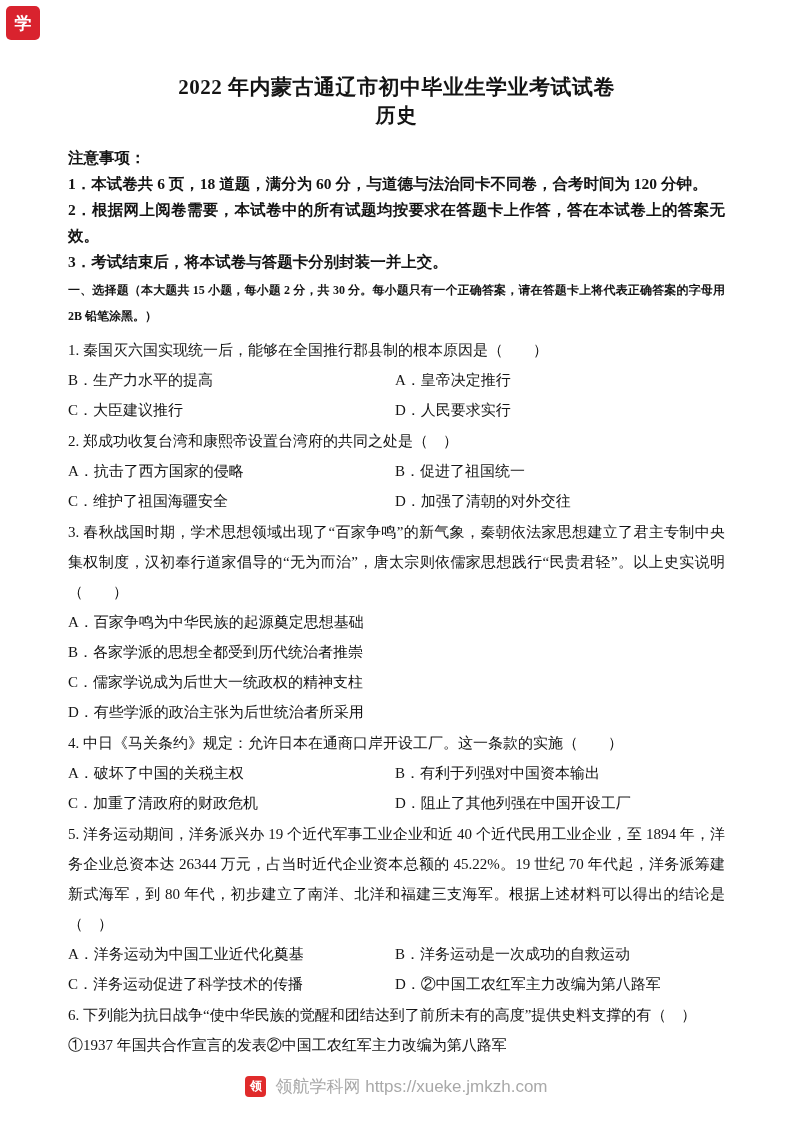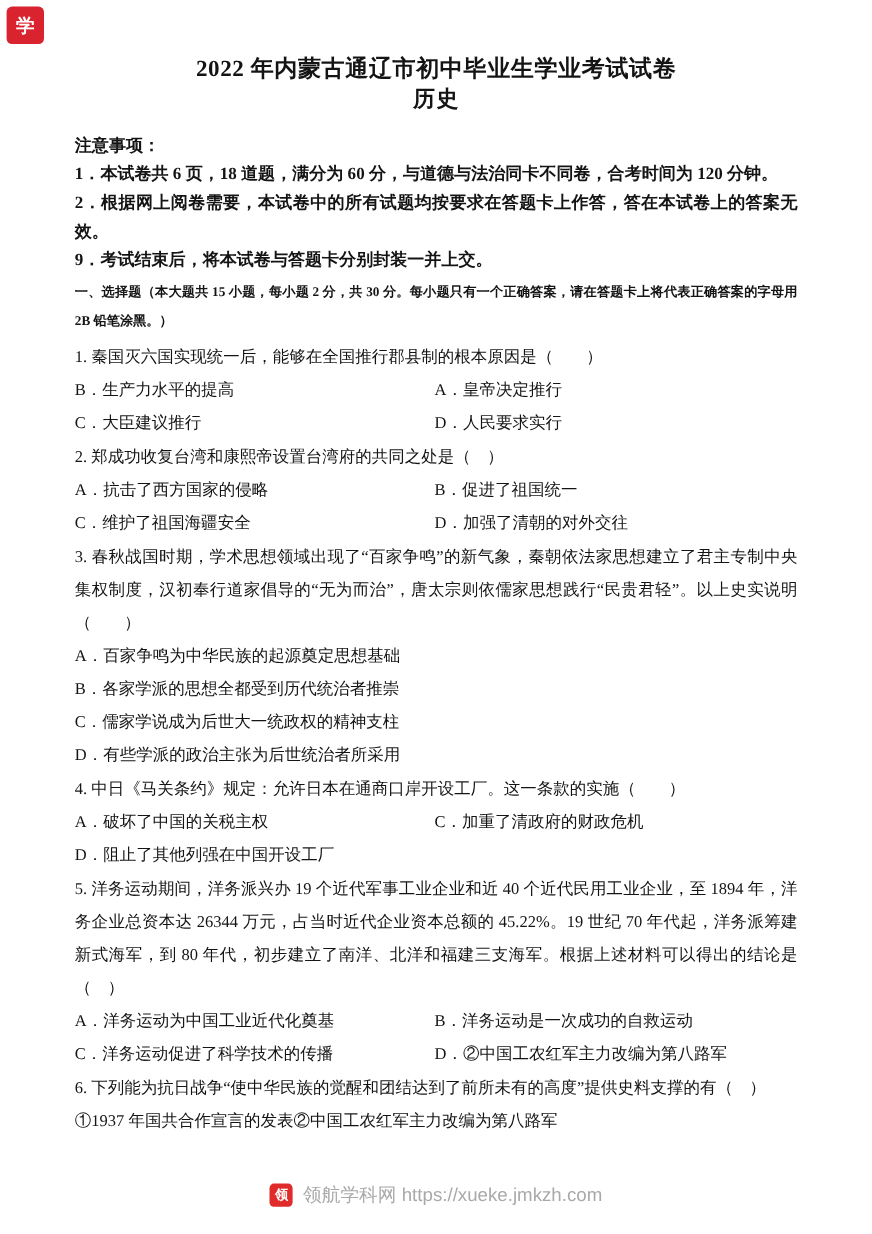--- a/index.html
+++ b/index.html
@@ -6,21 +6,21 @@
   html, body { width: 793px; }
   body {
     width: 793px;
     height: 1122px;
     background: #ffffff;
     color: #141414;
     position: relative;
     overflow: hidden;
     font-family: "Liberation Serif", "DejaVu Serif", serif;
   }
-  .page { padding: 48px 68px 0 68px; }
+  .page { padding: 73px 68px 0 68px; }
 
   
   .corner-logo {
     position: absolute; top: 6px; left: 6px;
     width: 34px; height: 34px;
     background: #d9232e; border-radius: 5px;
     color: #ffffff; font-weight: bold; font-size: 17px;
     display: flex; align-items: center; justify-content: center;
     font-family: "Liberation Sans", "DejaVu Sans", sans-serif;
   }
@@ -86,21 +86,21 @@
 
 <div class="page">
 
   <h1 class="title">2022 年内蒙古通辽市初中毕业生学业考试试卷</h1>
   <h2 class="subject">历史</h2>
 
   <div class="notices">
     <p>注意事项：</p>
     <p>1．本试卷共 6 页，18 道题，满分为 60 分，与道德与法治同卡不同卷，合考时间为 120 分钟。</p>
     <p>2．根据网上阅卷需要，本试卷中的所有试题均按要求在答题卡上作答，答在本试卷上的答案无效。</p>
-    <p>9．考试结束后，将本试卷与答题卡分别封装一并上交。</p>
+    <p>3．考试结束后，将本试卷与答题卡分别封装一并上交。</p>
   </div>
 
   <p class="section-heading">一、选择题（本大题共 15 小题，每小题 2 分，共 30 分。每小题只有一个正确答案，请在答题卡上将代表正确答案的字母用 2B 铅笔涂黑。）</p>
 
   <div class="questions">
 
     <div class="question">
       <p class="stem">1. 秦国灭六国实现统一后，能够在全国推行郡县制的根本原因是（　　）</p>
       <div class="opts two-col">
         <span class="opt">B．生产力水平的提高</span>
@@ -127,20 +127,21 @@
         <span class="opt">B．各家学派的思想全都受到历代统治者推崇</span>
         <span class="opt">C．儒家学说成为后世大一统政权的精神支柱</span>
         <span class="opt">D．有些学派的政治主张为后世统治者所采用</span>
       </div>
     </div>
 
     <div class="question">
       <p class="stem">4. 中日《马关条约》规定：允许日本在通商口岸开设工厂。这一条款的实施（　　）</p>
       <div class="opts two-col">
         <span class="opt">A．破坏了中国的关税主权</span>
+        <span class="opt">B．有利于列强对中国资本输出</span>
         <span class="opt">C．加重了清政府的财政危机</span>
         <span class="opt">D．阻止了其他列强在中国开设工厂</span>
       </div>
     </div>
 
     <div class="question">
       <p class="stem">5. 洋务运动期间，洋务派兴办 19 个近代军事工业企业和近 40 个近代民用工业企业，至 1894 年，洋务企业总资本达 26344 万元，占当时近代企业资本总额的 45.22%。19 世纪 70 年代起，洋务派筹建新式海军，到 80 年代，初步建立了南洋、北洋和福建三支海军。根据上述材料可以得出的结论是（　）</p>
       <div class="opts two-col">
         <span class="opt">A．洋务运动为中国工业近代化奠基</span>
         <span class="opt">B．洋务运动是一次成功的自救运动</span>

